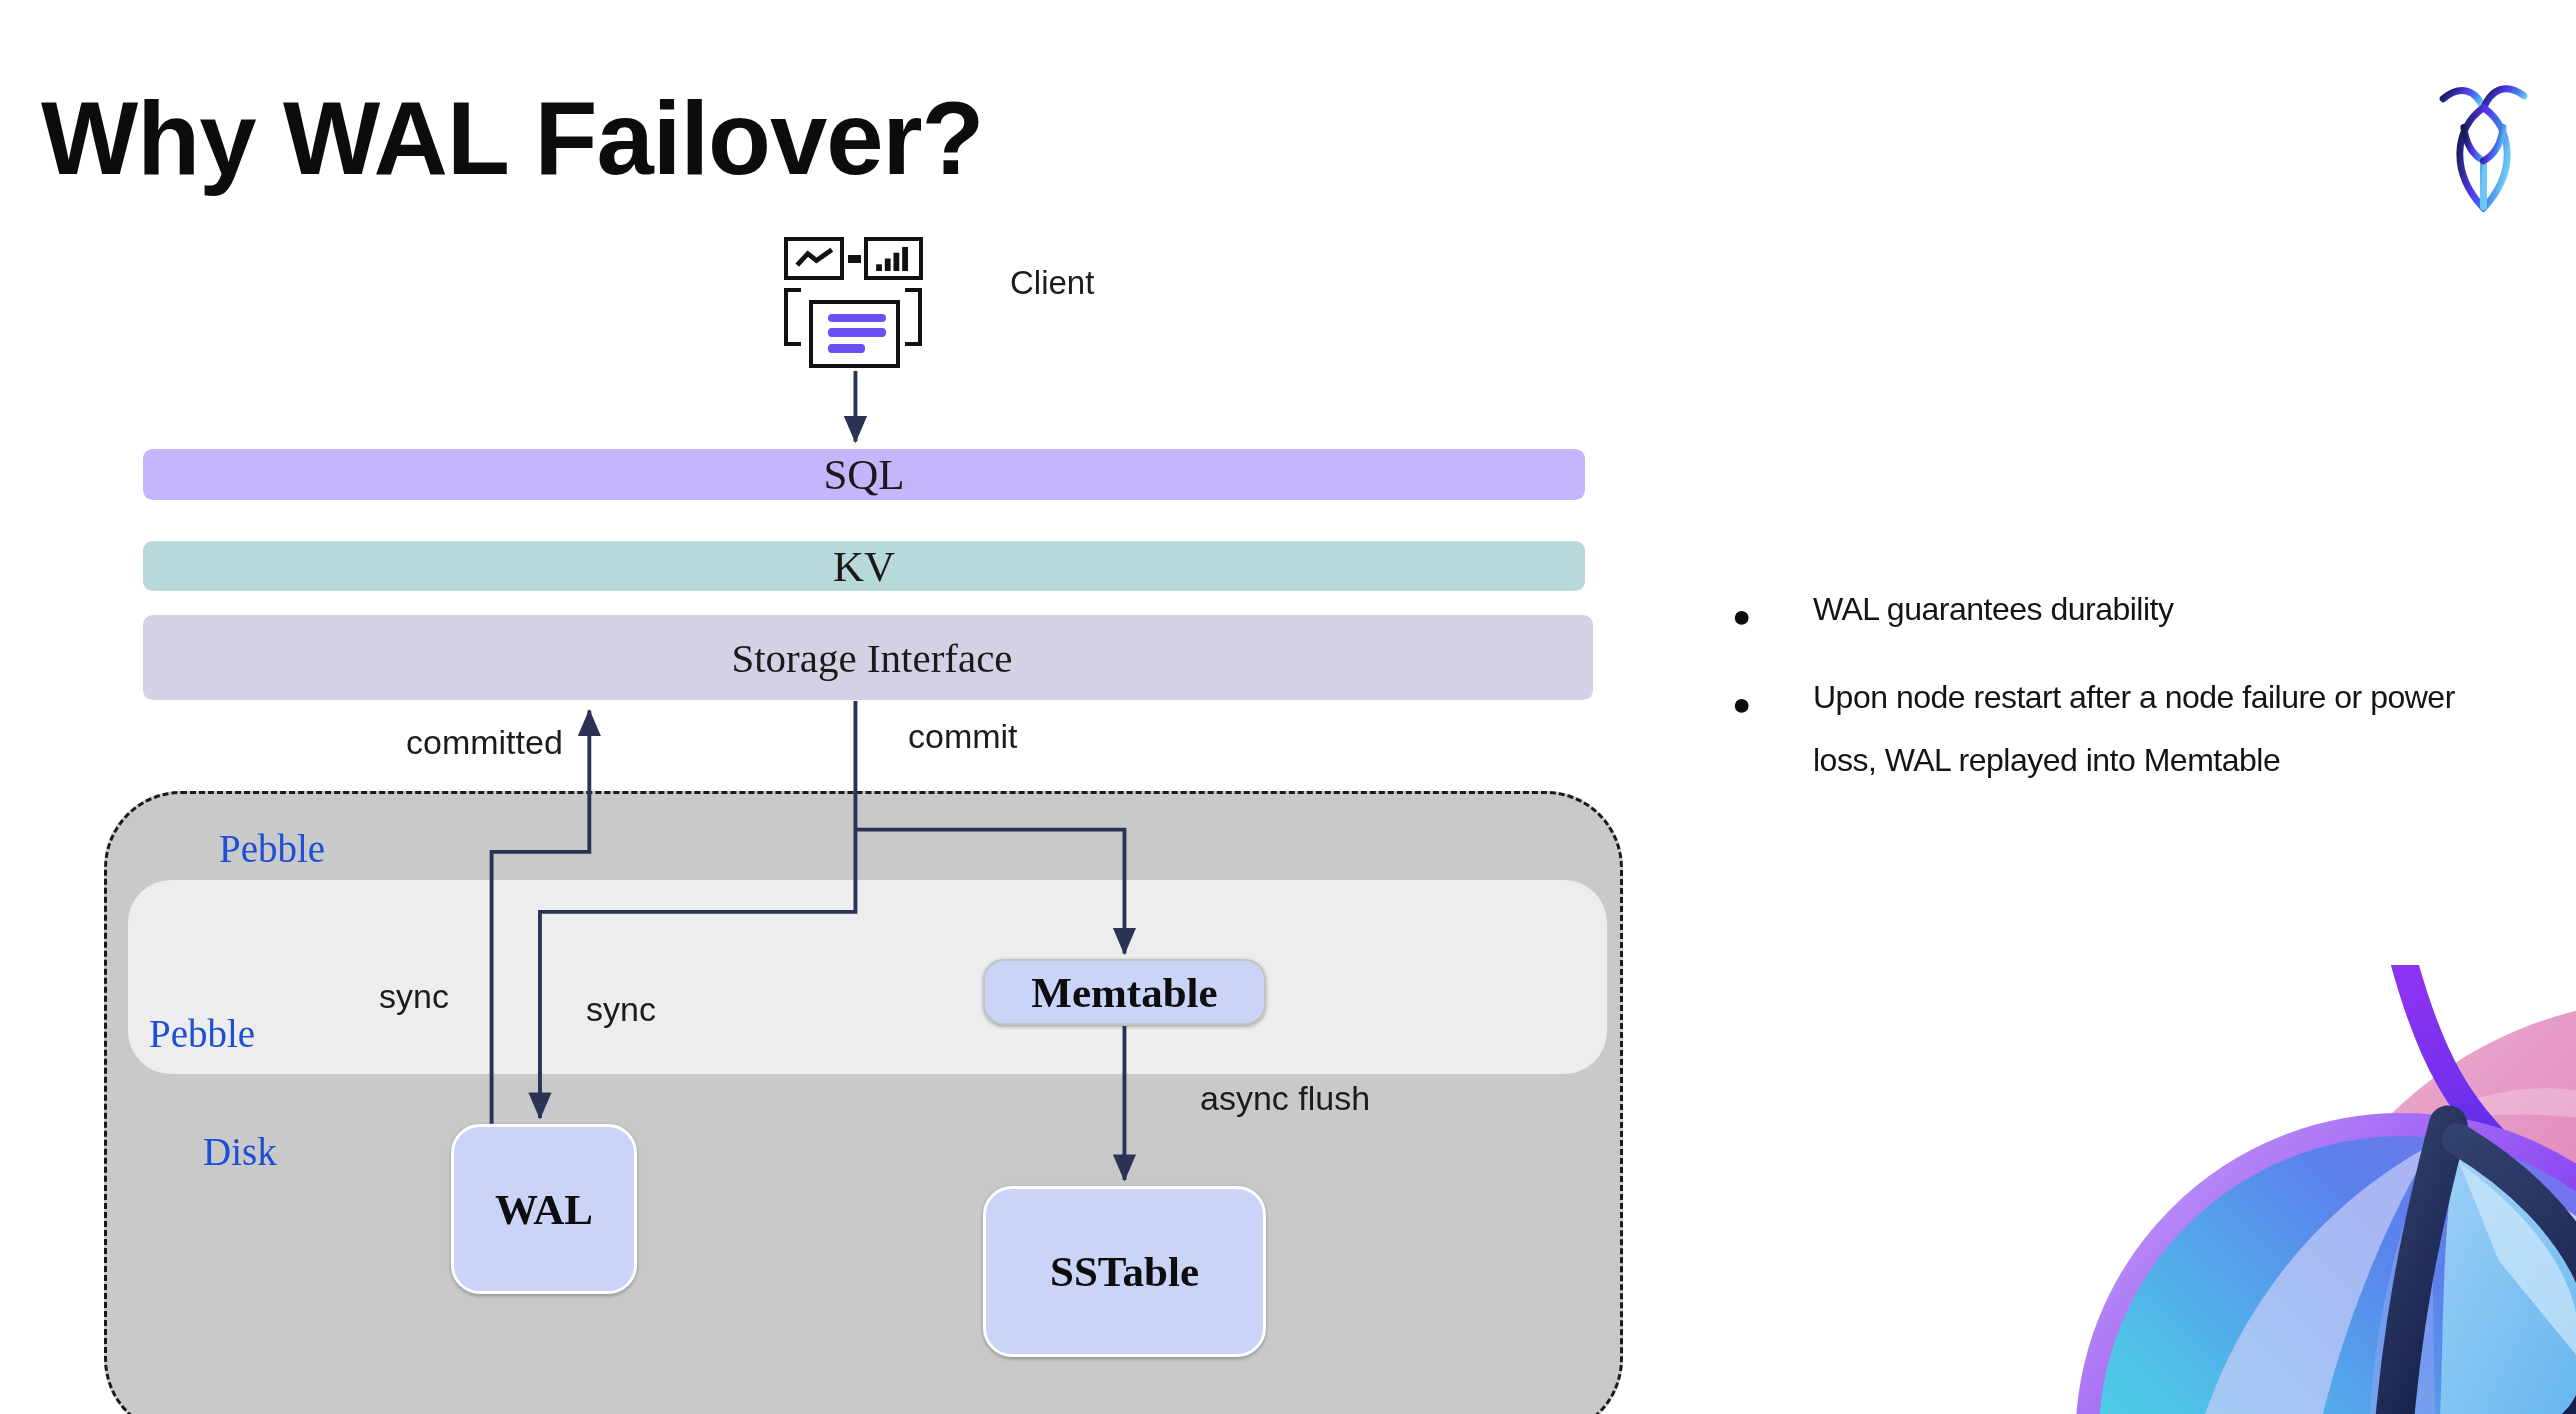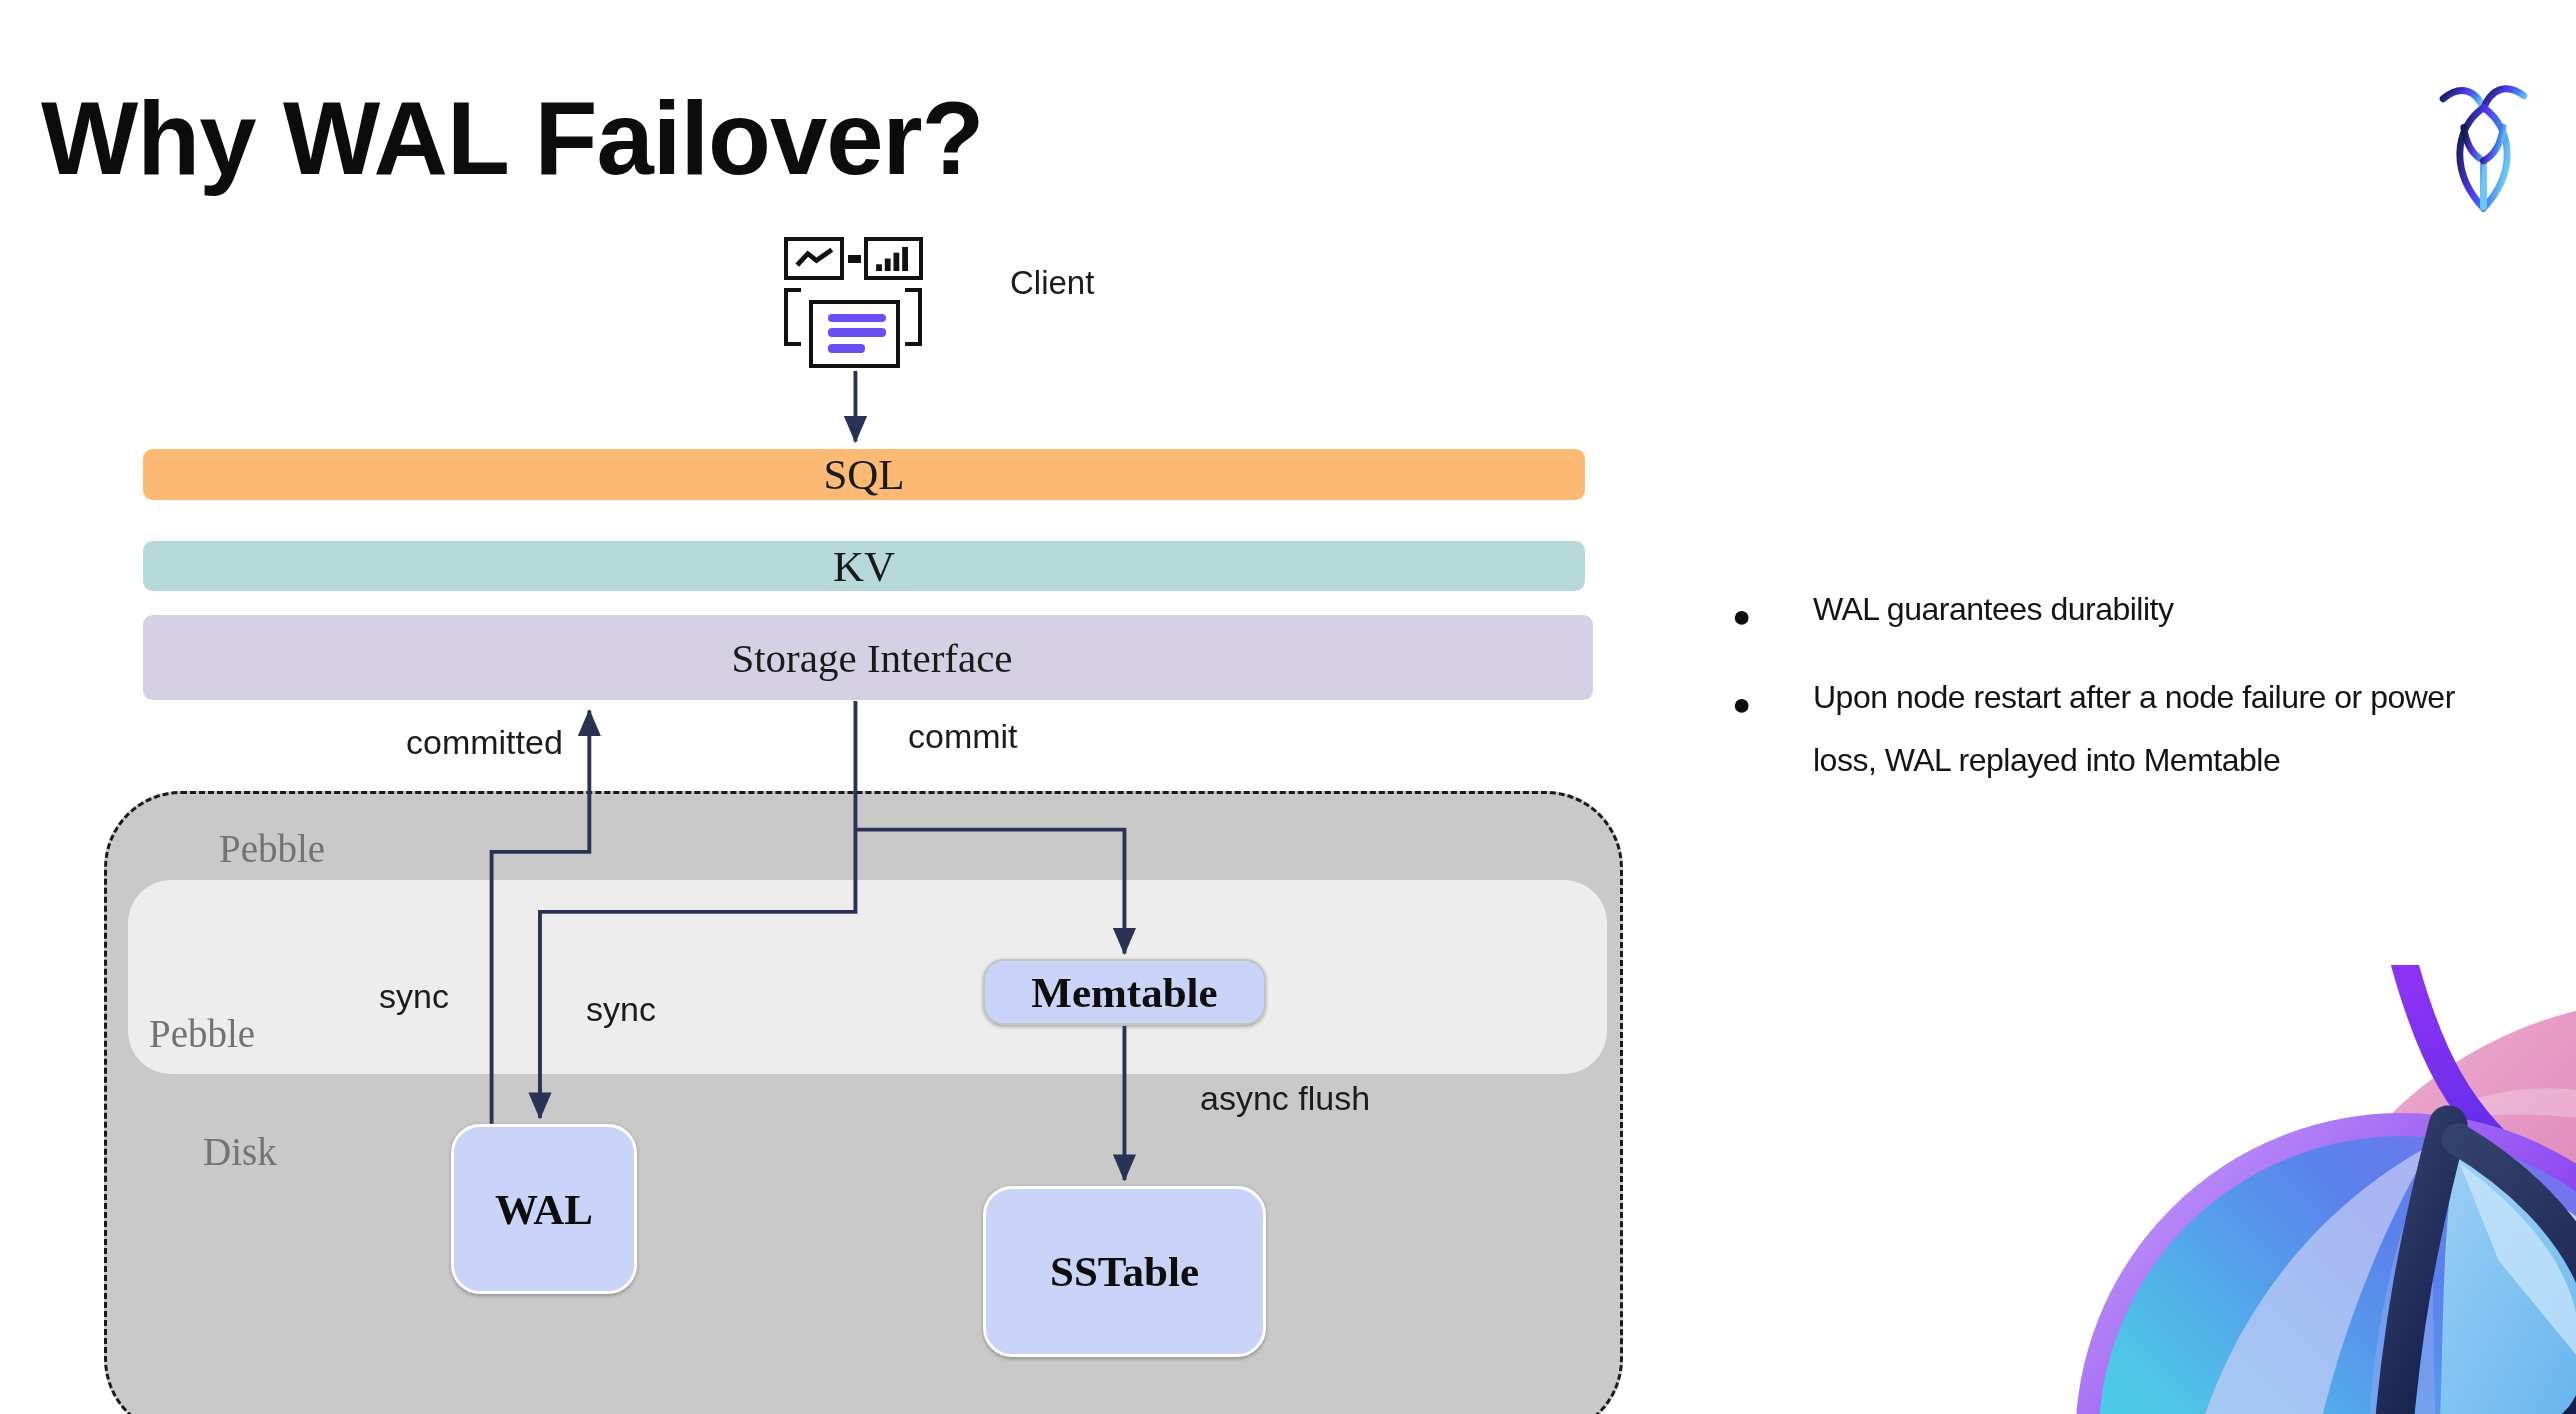--- a/index.html
+++ b/index.html
@@ -25,21 +25,21 @@
        display:flex;align-items:center;justify-content:center;
        font-family:"Liberation Serif",serif;color:#1a1a1a;}
   .bar-sql{top:413px;height:51px;font-size:43px;}
   .bar-kv{top:505px;height:50px;font-size:43px;}
   .bar-storage{top:579px;height:85px;font-size:41px;padding-left:8px;}
 
   
   .pebble{position:absolute;left:104px;top:755px;width:1519px;height:645px;
           border:3.9px dashed #1a1a1a;border-radius:77px;box-sizing:border-box;}
   .memory{position:absolute;left:21px;top:86px;width:1479px;height:194px;border-radius:43px;}
-  .zone-lbl{position:absolute;font-family:"Liberation Serif",serif;font-size:39px;color:#737373;}
+  .zone-lbl{position:absolute;font-family:"Liberation Serif",serif;font-size:39px;color:#1d4ed8;}
 
   
   .node{position:absolute;display:flex;align-items:center;justify-content:center;
         font-family:"Liberation Serif",serif;font-weight:700;font-size:43px;color:#0d0d0d;
         box-sizing:border-box;box-shadow:0 1.9px 3.9px rgba(0,0,0,.28);}
   .node-wal{left:451px;top:1088px;width:186px;height:170px;border:3.9px solid #fff;border-radius:29px;}
   .node-memtable{left:983px;top:923px;width:283px;height:66px;border:2.9px solid #c4c4c4;border-radius:21px;}
   .node-sstable{left:983px;top:1150px;width:283px;height:171px;border:3.9px solid #fff;border-radius:29px;}
 
   
@@ -99,21 +99,21 @@
     <div class="cl-part cl-brk-l" style="left:784px;top:252px;width:17.4px;height:58px;"></div>
     <div class="cl-part cl-brk-r" style="left:905px;top:252px;width:17.4px;height:58px;"></div>
     <div class="cl-part cl-doc" style="left:809px;top:264px;width:91px;height:68px;">
       <div class="dline" style="top: 9.7px; width: 58px; background-color: rgb(107, 78, 245);"></div>
       <div class="dline" style="top: 24px; width: 58px; background-color: rgb(107, 78, 245);"></div>
       <div class="dline" style="top: 40px; width: 37px; background-color: rgb(107, 78, 245);"></div>
     </div>
   </div>
   <div class="edge-lbl" style="left:1010px;top:228px;font-size:33px;">Client</div>
 
-  <div class="bar bar-sql" style="background-color: #fdba74;">
+  <div class="bar bar-sql" style="background-color: #c4b5fd;">
     <span>SQL</span>
   </div>
   <div class="bar bar-kv" style="background-color: rgb(183, 217, 217);">
     <span>KV</span>
   </div>
   <div class="bar bar-storage" style="background-color: rgb(213, 208, 228);">
     <span>Storage Interface</span>
   </div>
 
   <div class="pebble" style="background-color: rgb(201, 201, 201);">

